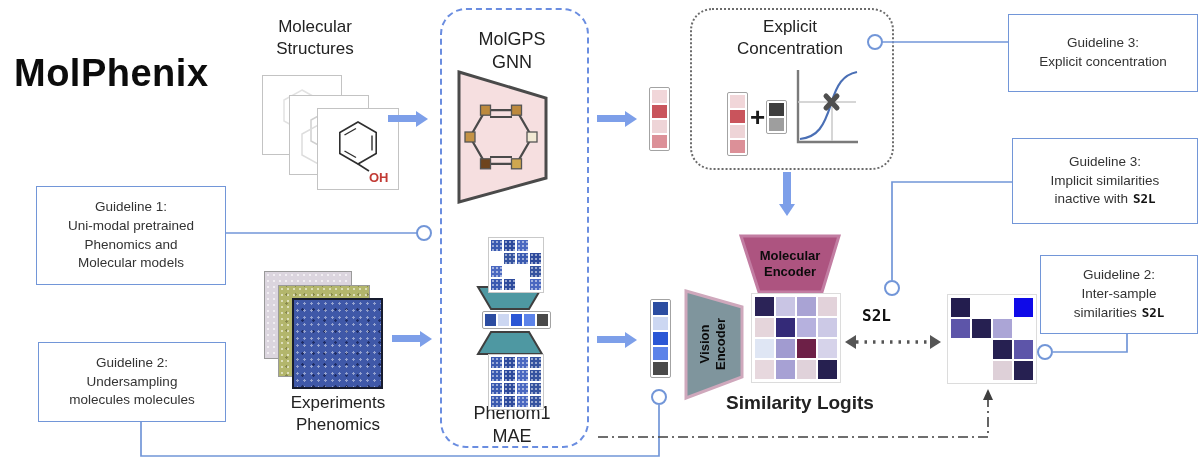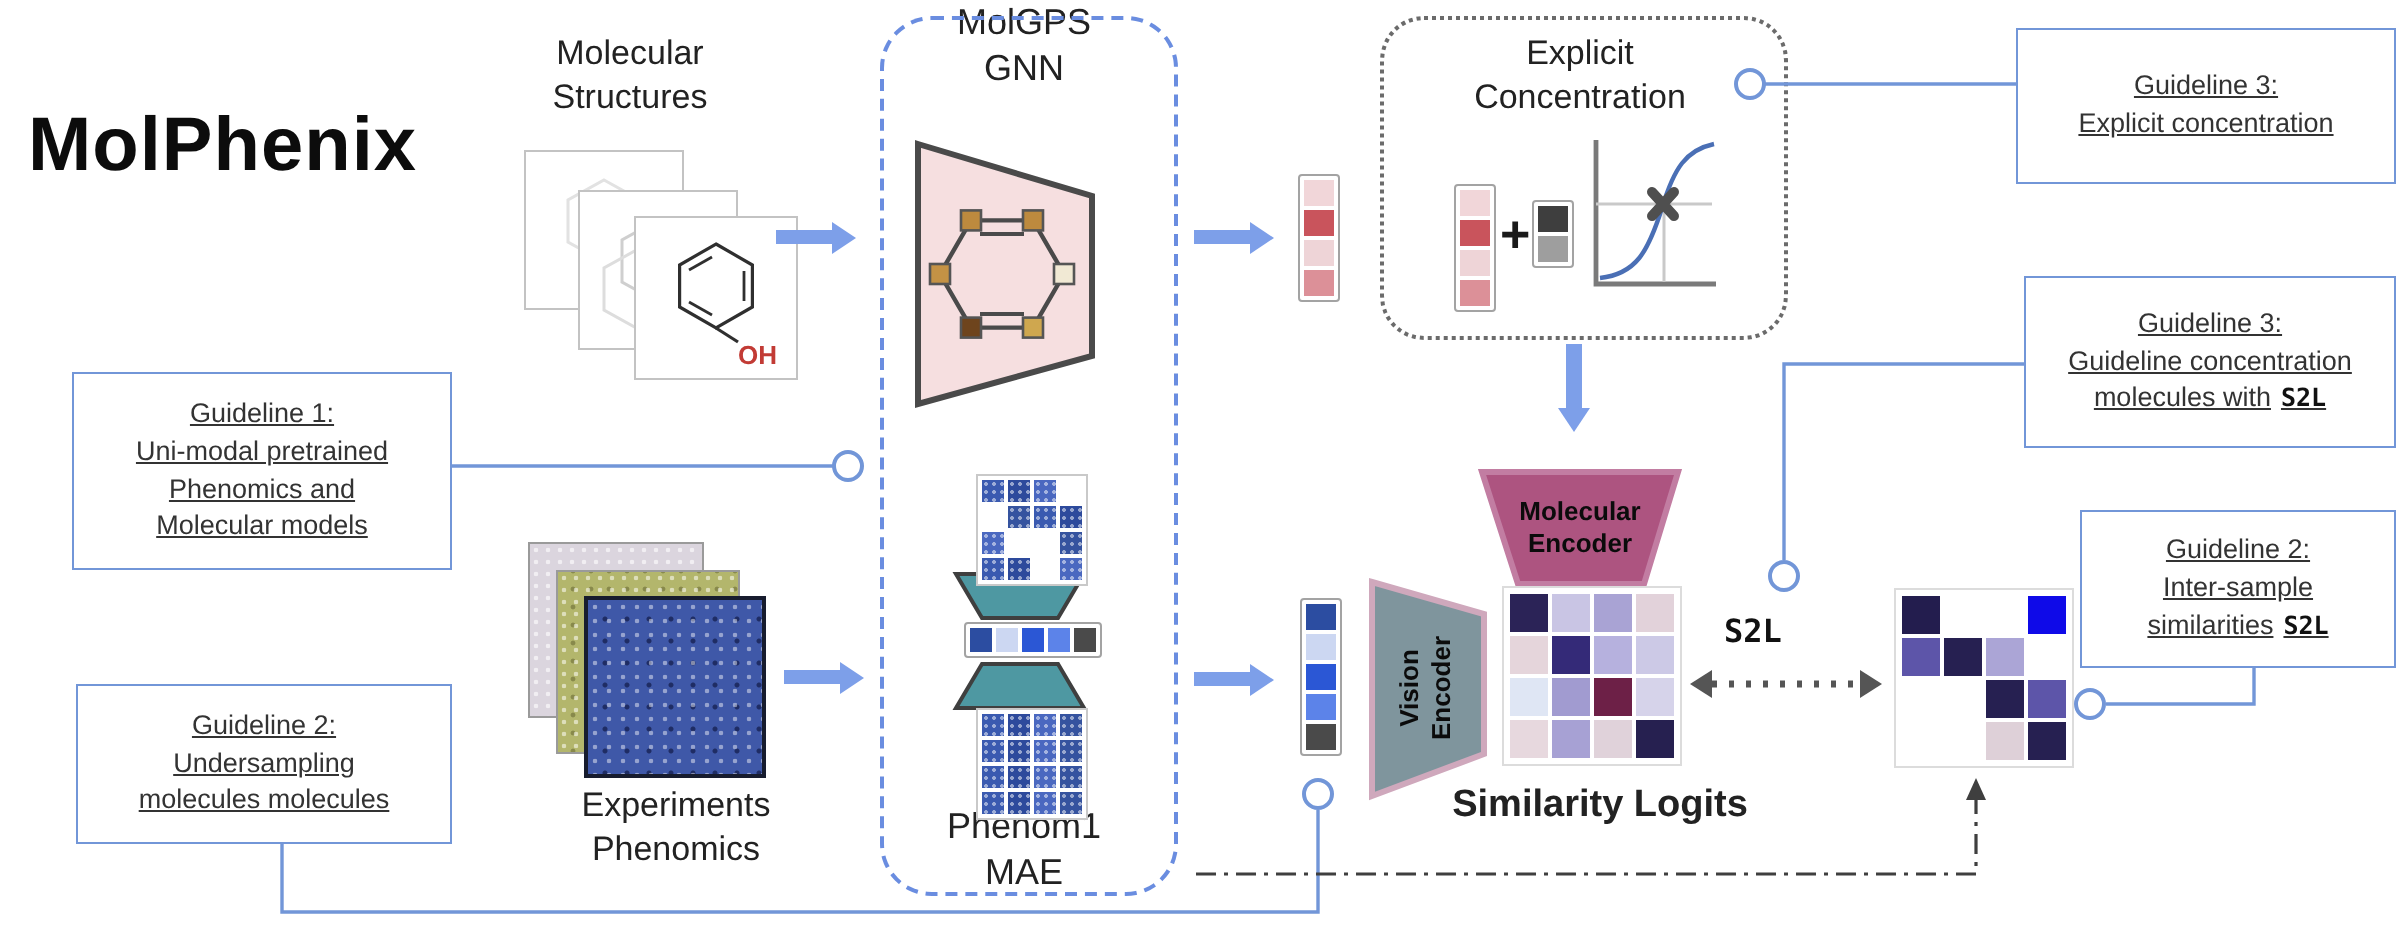--- a/index.html
+++ b/index.html
@@ -6,21 +6,21 @@
   .canvas{position:relative;width:1200px;height:465px;background:#ffffff;overflow:hidden;
           font-family:"Liberation Sans",sans-serif;color:#1d1d1d;}
   .abs{position:absolute;}
   
   .title{position:absolute;left:14px;top:52px;font-size:38px;font-weight:800;letter-spacing:.5px;color:#0c0c0c;}
   
   .nlabel{position:absolute;text-align:center;font-size:17px;font-weight:500;line-height:1.28;color:#222;}
   .nlabel.big{font-size:18px;}
   
   .gbox{position:absolute;background:#fff;border:1.6px solid #7296d8;display:flex;flex-direction:column;
-        justify-content:center;text-align:center;font-size:13.5px;line-height:1.4;color:#333;z-index:4;text-decoration:underline;}
+        justify-content:center;text-align:center;font-size:13.5px;line-height:1.4;color:#333;z-index:4;}
   .code{font-family:"DejaVu Sans Mono",monospace;font-weight:bold;font-size:12.5px;margin-left:5px;color:#111;}
   
   .harrow{position:absolute;width:28px;height:7px;background:#7d9fe9;z-index:2;}
   .harrow::after{content:"";position:absolute;left:100%;top:50%;transform:translateY(-50%);
        border-left:12px solid #7d9fe9;border-top:8px solid transparent;border-bottom:8px solid transparent;}
   .varrow{position:absolute;width:8px;height:32px;background:#7d9fe9;z-index:2;}
   .varrow::after{content:"";position:absolute;top:100%;left:50%;transform:translateX(-50%);
        border-top:12px solid #7d9fe9;border-left:8px solid transparent;border-right:8px solid transparent;}
   
   .dashedbox{position:absolute;left:440px;top:8px;width:145px;height:436px;border:2px dashed #6a8de0;border-radius:26px;z-index:1;}
@@ -112,21 +112,21 @@
   </div>
 
   <div class="harrow" style="left:388px;top:115px;"></div>
   <div class="harrow" style="left:597px;top:115px;"></div>
   <div class="harrow" style="left:392px;top:335px;"></div>
   <div class="harrow" style="left:597px;top:336px;"></div>
   <div class="varrow" style="left:783px;top:172px;"></div>
 
   <div class="dashedbox"></div>
 
-  <div class="nlabel big" style="left:452px;top:0;width:120px;">
+  <div class="nlabel big" style="left:452px;top:28px;width:120px;">
     <div>MolGPS</div>
     <div>GNN</div>
   </div>
   <svg class="shape" style="left:455px;top:66px;" width="96" height="142" viewBox="0 0 96 142">
     <polygon points="4,6 91,32 91,112 4,136" fill="#f6dfe0" stroke="#4a4a4a" stroke-width="3"></polygon>
     <g>
       <polygon points="77,71 61.5,44.2 30.5,44.2 15,71 30.5,97.8 61.5,97.8" fill="none" stroke="#4a4a4a" stroke-width="2.2"></polygon>
       <line x1="35" y1="51" x2="57" y2="51" stroke="#4a4a4a" stroke-width="2"></line>
       <line x1="35" y1="91" x2="57" y2="91" stroke="#4a4a4a" stroke-width="2"></line>
       <rect x="72" y="66" width="10" height="10" fill="#f1e9d4" stroke="#555" stroke-width="1.3"></rect>
@@ -308,22 +308,22 @@
     <div>Guideline 2:</div>
     <div>Undersampling</div>
     <div>molecules molecules</div>
   </div>
   <div class="gbox" style="left:1008px;top:14px;width:188px;height:76px;">
     <div>Guideline 3:</div>
     <div>Explicit concentration</div>
   </div>
   <div class="gbox" style="left:1012px;top:138px;width:184px;height:84px;">
     <div>Guideline 3:</div>
-    <div>Guideline concentration</div>
-    <div><span>molecules with</span><span class="code">S2L</span></div>
+    <div>Implicit similarities</div>
+    <div><span>inactive with</span><span class="code">S2L</span></div>
   </div>
   <div class="gbox" style="left:1040px;top:255px;width:156px;height:77px;">
     <div>Guideline 2:</div>
     <div>Inter-sample</div>
     <div><span>similarities</span><span class="code">S2L</span></div>
   </div>
 
 </div>
 
 </body></html>

